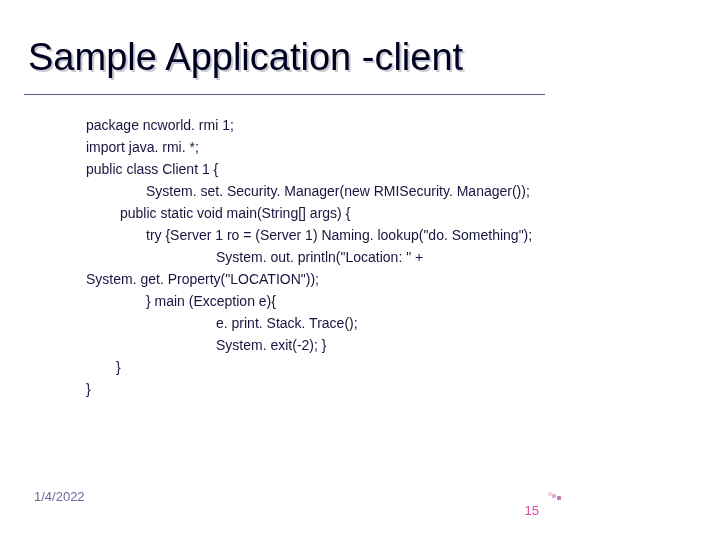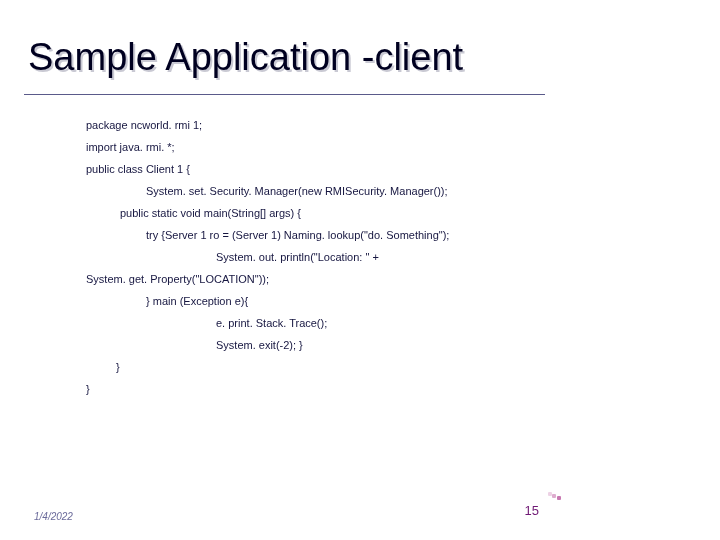--- a/index.html
+++ b/index.html
@@ -42,47 +42,46 @@
     right: 30px;
     top: 94px;
     height: 1px;
     border-top: 1px solid #5a5a8a;
   }
   .code {
     position: absolute;
     left: 86px;
     top: 114px;
     right: 60px;
-    font-size: 11px;
+    font-size: 14px;
     line-height: 22px;
     color: #161640;
     font-family: "Tahoma", "Verdana", sans-serif;
   }
   .code .ln { display:block; white-space: pre; }
   .code .i1 { padding-left: 34px; }
   .code .i2 { padding-left: 60px; }
   .code .i3 { padding-left: 130px; }
   .code .i0b { padding-left: 30px; }
   .code .wrap { padding-left: 0px; }
   .code em { font-style: italic; }
 
   .footer-date {
     position: absolute;
     left: 34px;
-    bottom: 18px;
-    font-size: 10px;
+    bottom: 36px;
+    font-size: 13px;
     color: #6a6a9a;
-    font-style: italic;
   }
   .footer-page {
     position: absolute;
     right: 36px;
     bottom: 22px;
     font-size: 13px;
-    color: #701a75;
+    color: #ec4899;
   }
   .accent {
     position: absolute;
     right: 14px;
     bottom: 40px;
     width: 12px;
     height: 8px;
   }
   .accent .dot {
     position: absolute;

